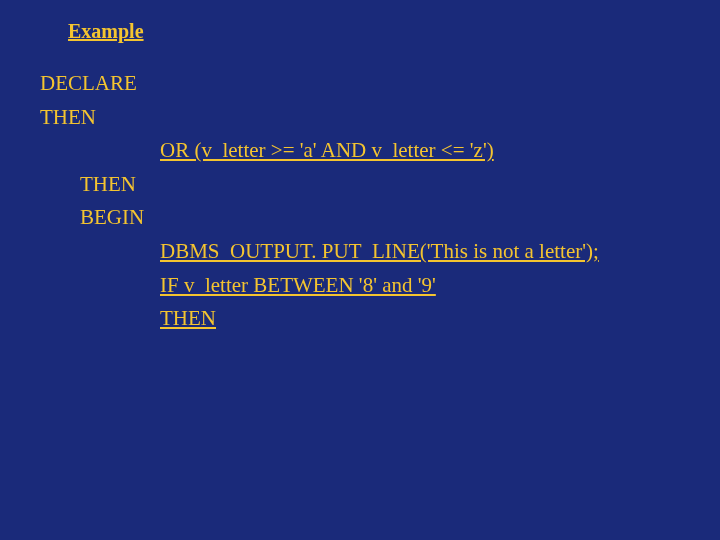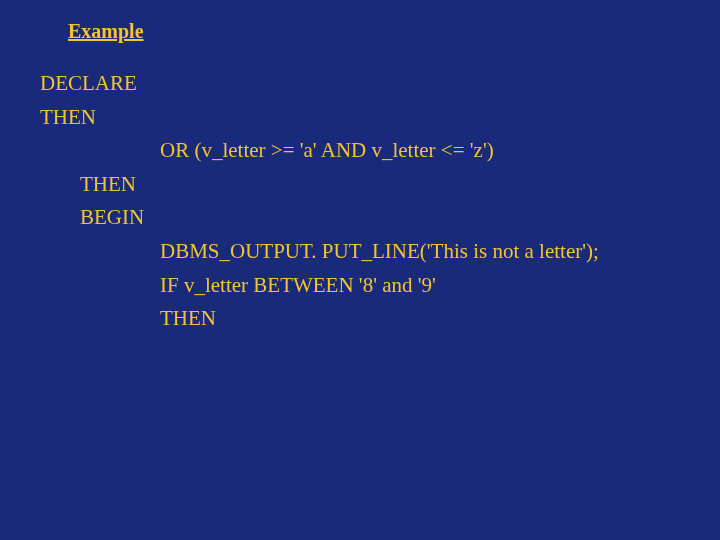--- a/index.html
+++ b/index.html
@@ -27,20 +27,21 @@
       line-height: 1.6;
     }
     .line {
       display: flex;
     }
     .indent-1 {
       padding-left: 40px;
     }
     .indent-2 {
       padding-left: 120px;
+      text-decoration: underline;
     }
   </style>
 </head>
 <body>
 
 <div class="title">Example</div>
 
 <div class="code">
   <div class="line">DECLARE</div>
   <div class="line">THEN</div>

